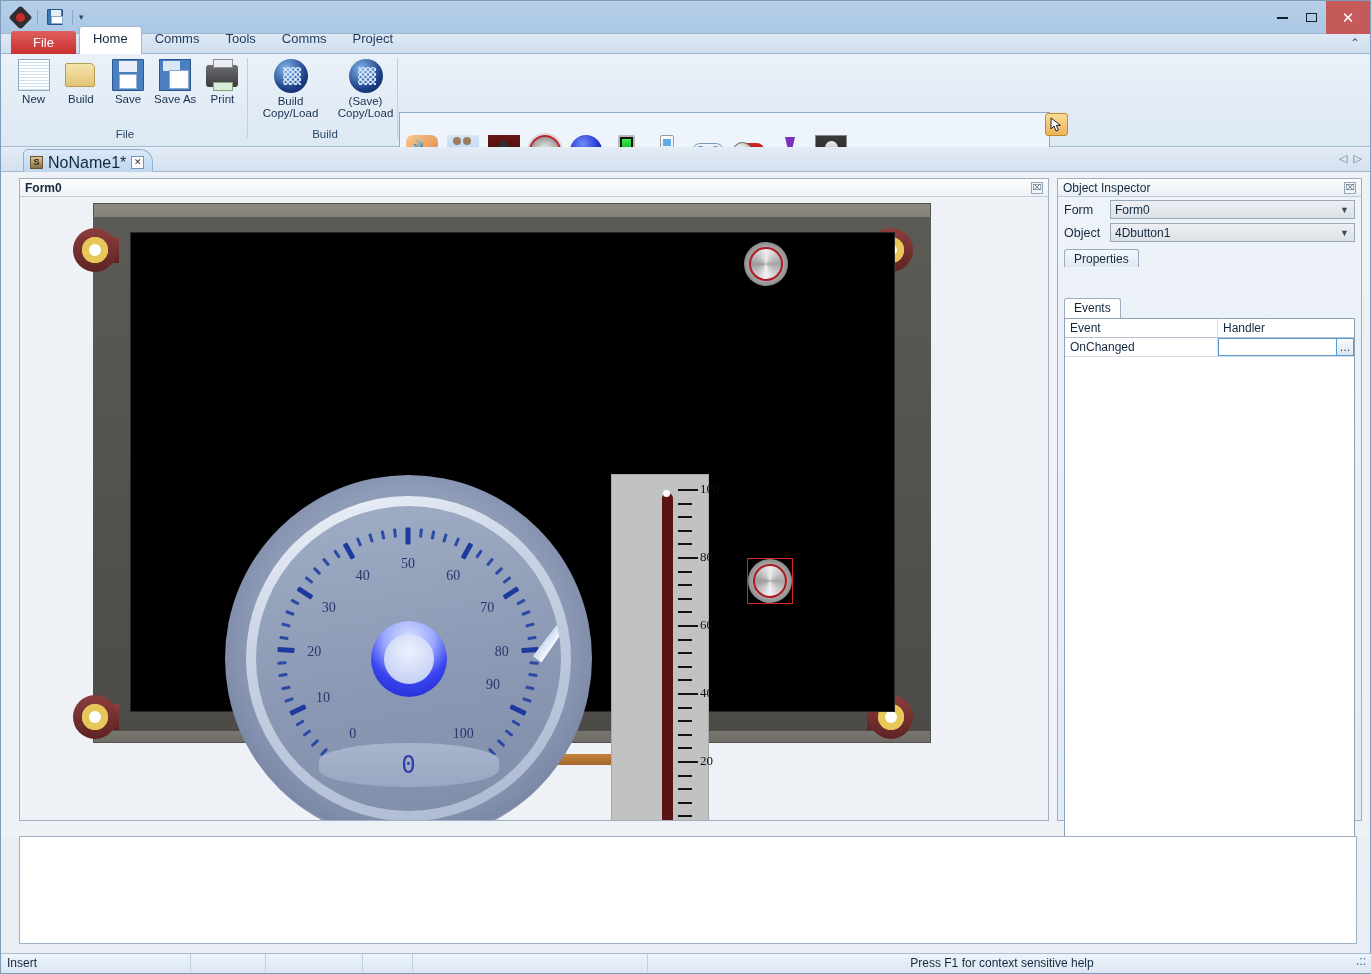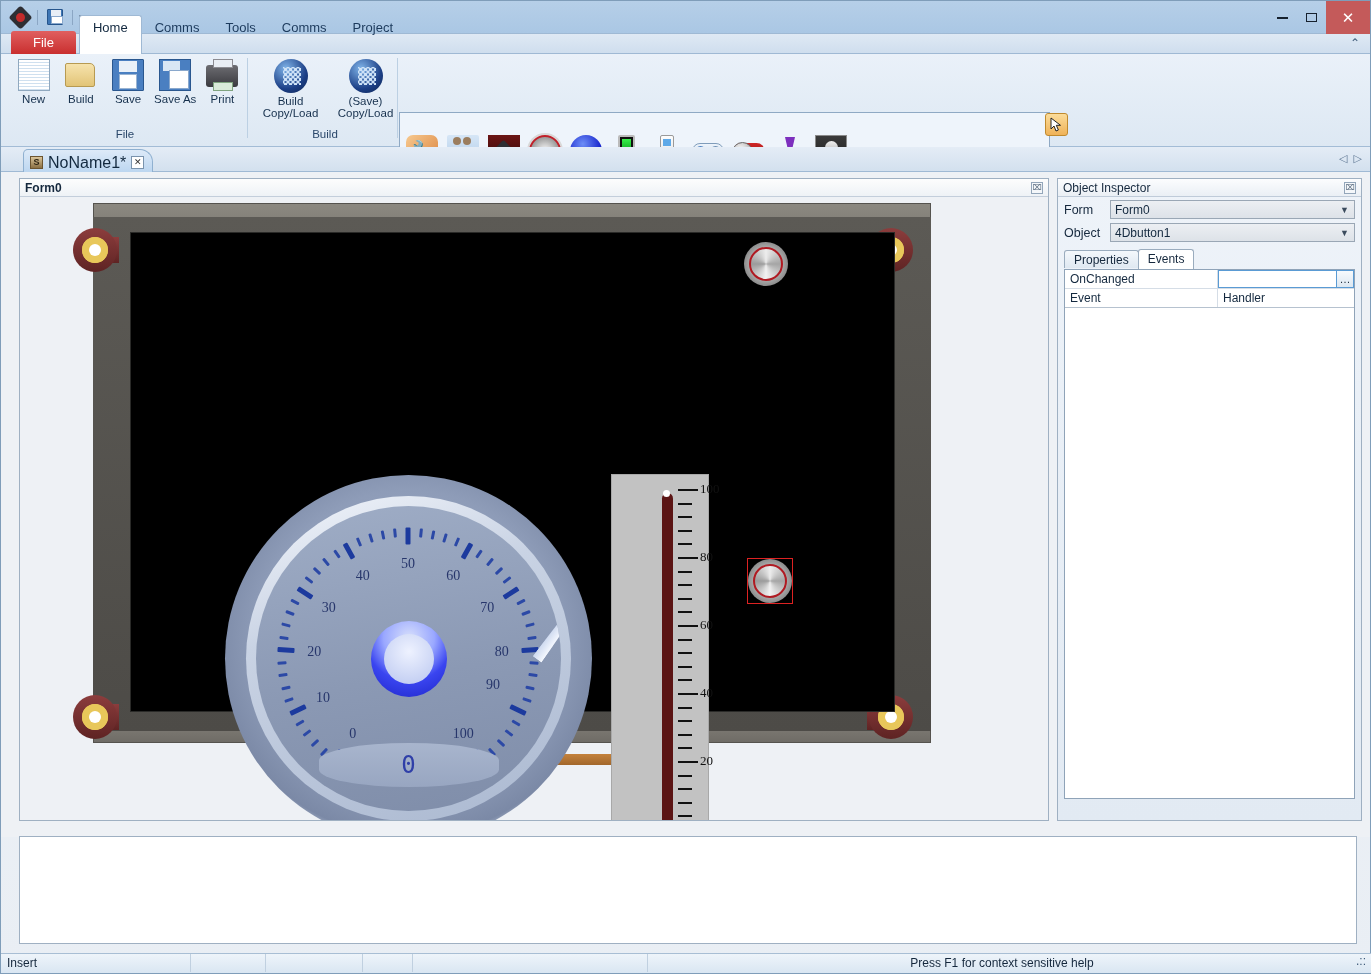--- a/index.html
+++ b/index.html
@@ -35,21 +35,21 @@
   .wincontrols { position:absolute; right:0; top:0; display:flex; height:33px; }
   .wc { width:29px; height:33px; display:flex; align-items:center; justify-content:center; cursor:pointer; color:#16212e; }
   .wc.close { width:44px; background:#c45a5a; color:#fff; font-size:15px; }
   .wc .min { width:11px; height:2px; background:#16212e; }
   .wc .max { width:11px; height:9px; border:1.6px solid #16212e; }
 
   
   .menubar { position:relative; height:20px; background:linear-gradient(#dfe9f4,#cfdeee);
              border-bottom:1px solid #9fb9d4; }
   .mtabs { position:absolute; left:10px; top:-3px; display:flex; align-items:flex-end; height:23px; }
-  .mtab { padding:4px 13px 19px; font-size:13px; color:#1c3a5c; cursor:pointer; }
+  .mtab { padding:4px 13px 8px; font-size:13px; color:#1c3a5c; cursor:pointer; }
   .mtab.file { background:linear-gradient(#e05f5f,#c92f2f); color:#fff; border-radius:3px 3px 0 0;
                padding:4px 22px 4px; margin-right:3px; }
   .mtab.active { background:#fff; border:1px solid #9fb9d4; border-bottom:none; border-radius:3px 3px 0 0; color:#12283f; }
   .ribbon-collapse { position:absolute; right:10px; top:2px; font-size:12px; color:#4a6party; color:#45617f; cursor:pointer; }
 
   
   .ribbon { position:relative; height:93px; background:linear-gradient(#eaf1f9,#dde8f3);
             border-bottom:1px solid #a3bcd6; }
   .rgroup { position:absolute; top:2px; height:86px; }
   .rgroup .gitems { display:flex; align-items:flex-start; height:66px; padding-top:3px; }
@@ -221,25 +221,25 @@
   .insp-hdr { height:18px; display:flex; align-items:center; padding:0 5px;
               background:linear-gradient(#fcfdfe,#eaeff5); border-bottom:1px solid #bfcbd9; }
   .insp-hdr .t { font-size:12px; color:#15283d; }
   .insp-hdr .x { margin-left:auto; width:12px; height:12px; border:1px solid #93a6ba; background:#f4f7fa;
                  font-size:8px; line-height:10px; text-align:center; color:#56687c; cursor:pointer; }
   .insp-row { display:flex; align-items:center; padding:3px 6px 1px; gap:6px; }
   .insp-row .lb { font-size:12.5px; color:#15283d; width:40px; }
   .insp-sel { flex:1; height:19px; background:linear-gradient(#eceff3,#dde2e8); border:1px solid #9aa7b5;
               display:flex; align-items:center; padding:0 4px; font-size:12px; color:#14293f; cursor:pointer; position:relative; }
   .insp-sel .cv { position:absolute; right:5px; font-size:9px; color:#3b4b5d; }
-  .insp-tabs { display:flex; margin:6px 0 0 6px; align-items:center; }
+  .insp-tabs { display:flex; margin:6px 0 0 6px; align-items:flex-start;flex-direction:column; }
   .itab { height:18px; padding:2px 9px 0; font-size:12px; color:#15283d;
           background:linear-gradient(#f4f8fc,#dfe8f1); border:1px solid #9aacbe; border-bottom:none;
           border-radius:3px 3px 0 0; cursor:pointer; margin-right:-1px; }
-  .itab.active { background:#fff; height:20px; z-index:2; }
+  .itab.active { background:#fff; height:20px; z-index:2;margin-top:31px; }
   .grid { margin:0 6px; height:530px; background:#fff; border:1px solid #8fa3b8; }
   .grow { display:flex; height:19px; border-bottom:1px solid #d5dde6; }
   .grow.hd { background:#fff; border-bottom:1px solid #b6c2cf; }
   .gcell { padding:2px 5px; font-size:12px; color:#14293f; overflow:hidden; white-space:nowrap; }
   .gcell.c1 { width:153px; border-right:1px solid #d5dde6; }
   .gcell.c2 { flex:1; position:relative; }
   .handler-edit { position:absolute; left:0; top:0; right:0; bottom:0; border:1px solid #5a9bd4;
                   background:#fff; display:flex; align-items:center; }
   .ell-btn { position:absolute; right:0; top:0; width:17px; height:100%;
              background:linear-gradient(#f7fafd,#dce7f1); border-left:1px solid #5a9bd4;
@@ -571,32 +571,32 @@
           <span class="cv">▼</span>
         </div>
       </div>
 
       <div class="insp-tabs">
         <div class="itab">Properties</div>
         <div class="itab active">Events</div>
       </div>
 
       <div class="grid">
+        <div class="grow hd">
+          <div class="gcell c1">Event</div>
+          <div class="gcell c2">Handler</div>
+        </div>
         <div class="grow">
           <div class="gcell c1">OnChanged</div>
           <div class="gcell c2">
             <div class="handler-edit">
               <span style="padding-left:4px;"></span>
               <div class="ell-btn">…</div>
             </div>
           </div>
-        </div>
-        <div class="grow hd">
-          <div class="gcell c1">Event</div>
-          <div class="gcell c2">Handler</div>
         </div>
       </div>
     </div>
 
   </div>
 
   <div class="output"></div>
 
   <div class="statusbar">
     <div class="sb-cell" style="width:190px;">Insert</div>

